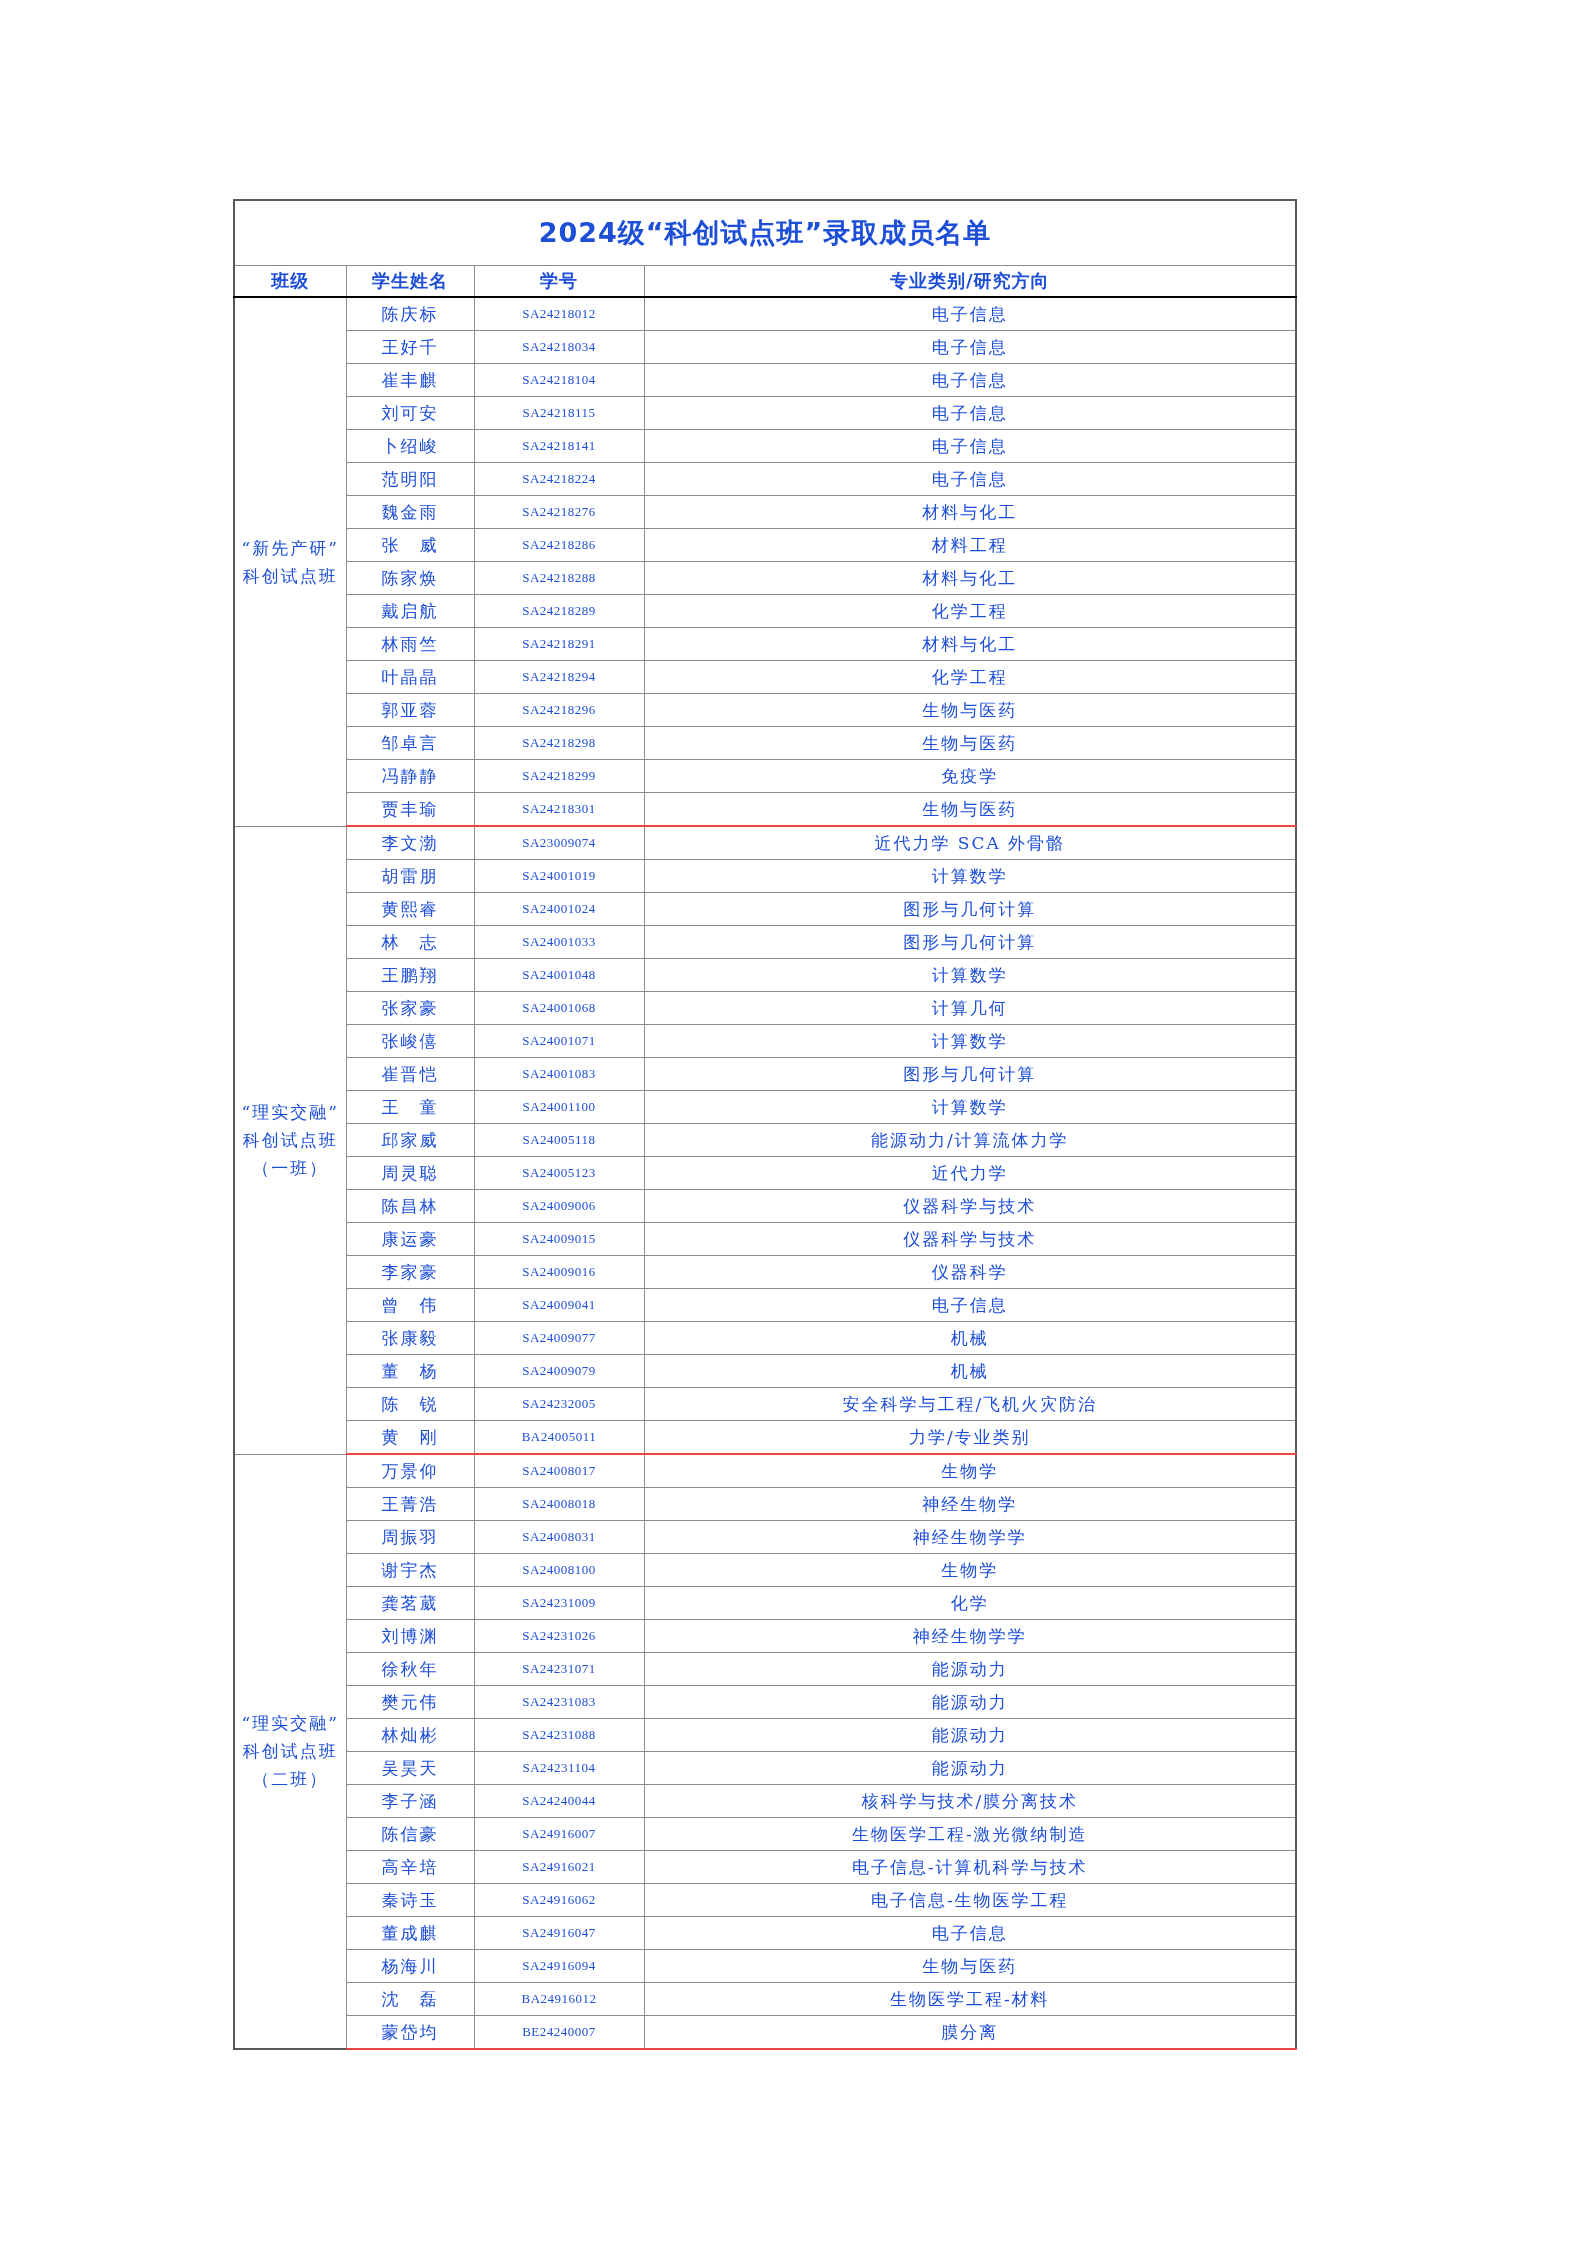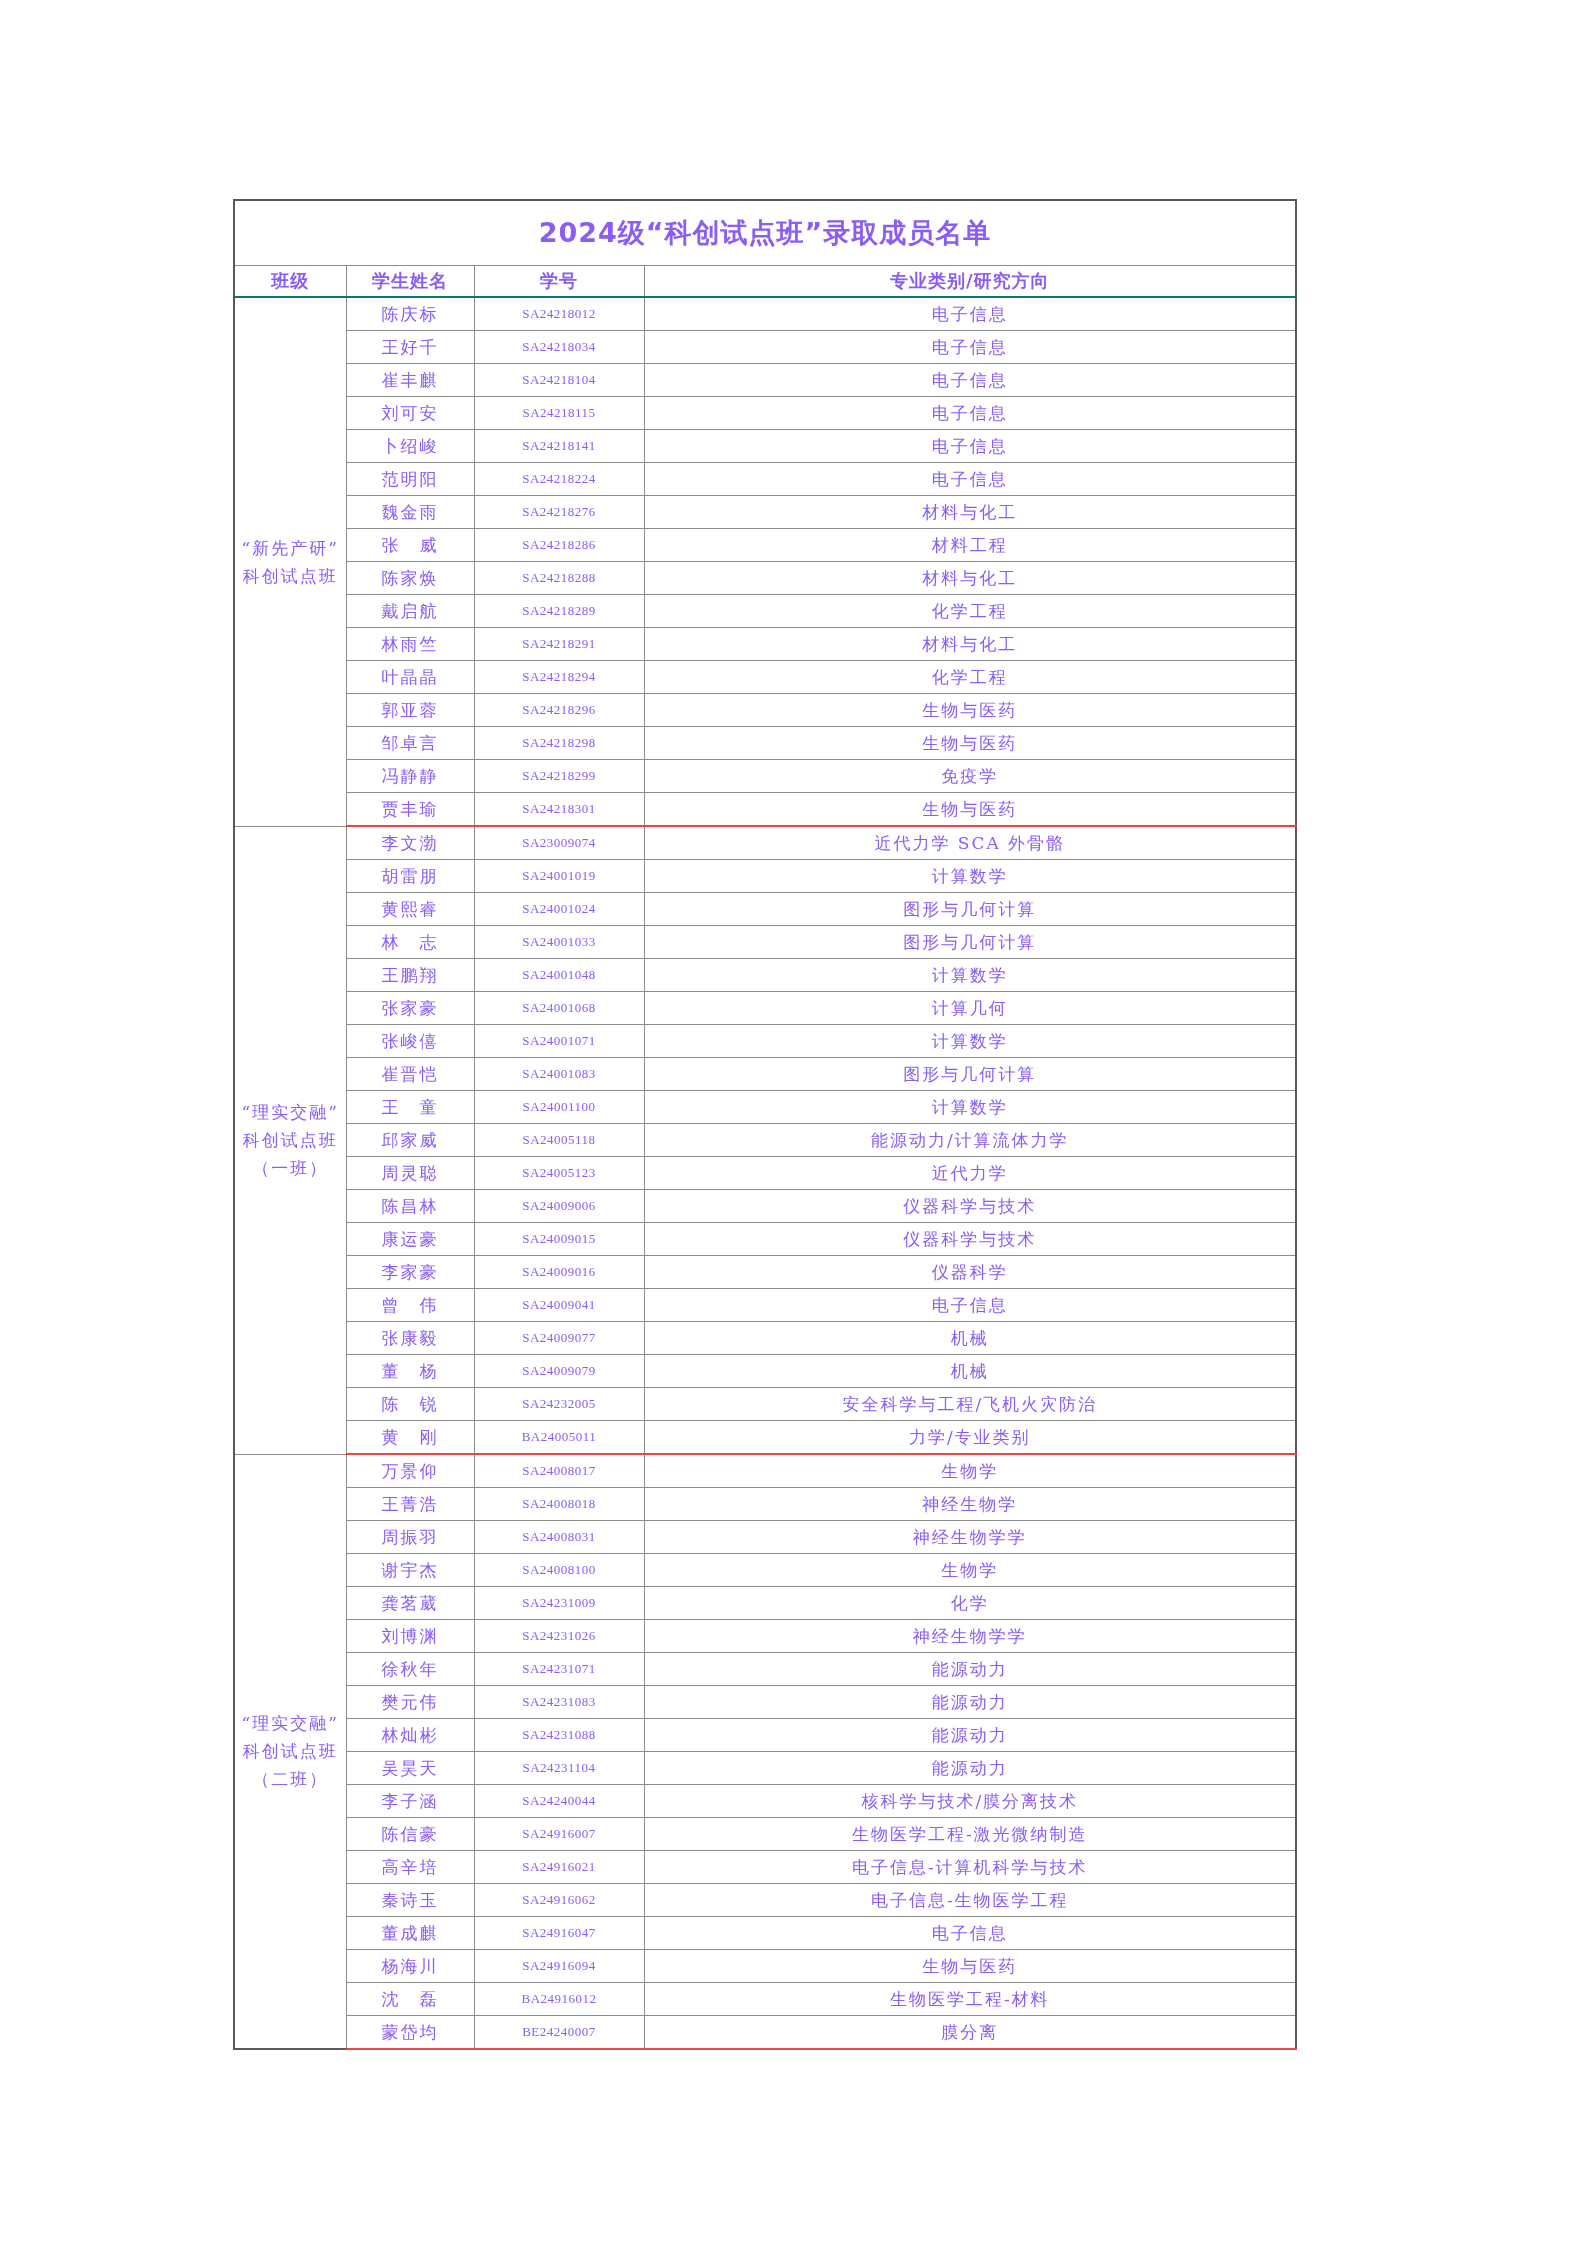--- a/index.html
+++ b/index.html
@@ -11,21 +11,21 @@
     overflow: hidden;
   }
   table.doc-table {
     position: absolute;
     left: 233px;
     top: 199px;
     width: 1062px;
     border-collapse: collapse;
     table-layout: fixed;
     border: 2px solid #595959;
-    color: #8b5cf6;
+    color: #1d4ed8;
   }
   table.doc-table td, table.doc-table th {
     border: 1px solid #8c8c8c;
     padding: 0;
     text-align: center;
     vertical-align: middle;
     overflow: hidden;
     white-space: nowrap;
   }
   .title-cell {
@@ -35,21 +35,21 @@
     font-size: 27px;
     letter-spacing: 1px;
     border-bottom: 1px solid #8c8c8c;
   }
   tr.header-row th {
     height: 30px;
     font-family: "DejaVu Sans", "Liberation Sans", sans-serif;
     font-weight: 700;
     font-size: 18px;
     letter-spacing: 1px;
-    border-bottom: 2px solid #0f766e;
+    border-bottom: 2px solid #000000;
   }
   td.name-cell, td.major-cell, td.class-cell {
     font-family: "DejaVu Serif", "Liberation Serif", serif;
     font-size: 17px;
     letter-spacing: 2px;
   }
   td.id-cell {
     font-family: "Liberation Serif", "DejaVu Serif", serif;
     font-size: 13px;
     letter-spacing: 0.5px;

